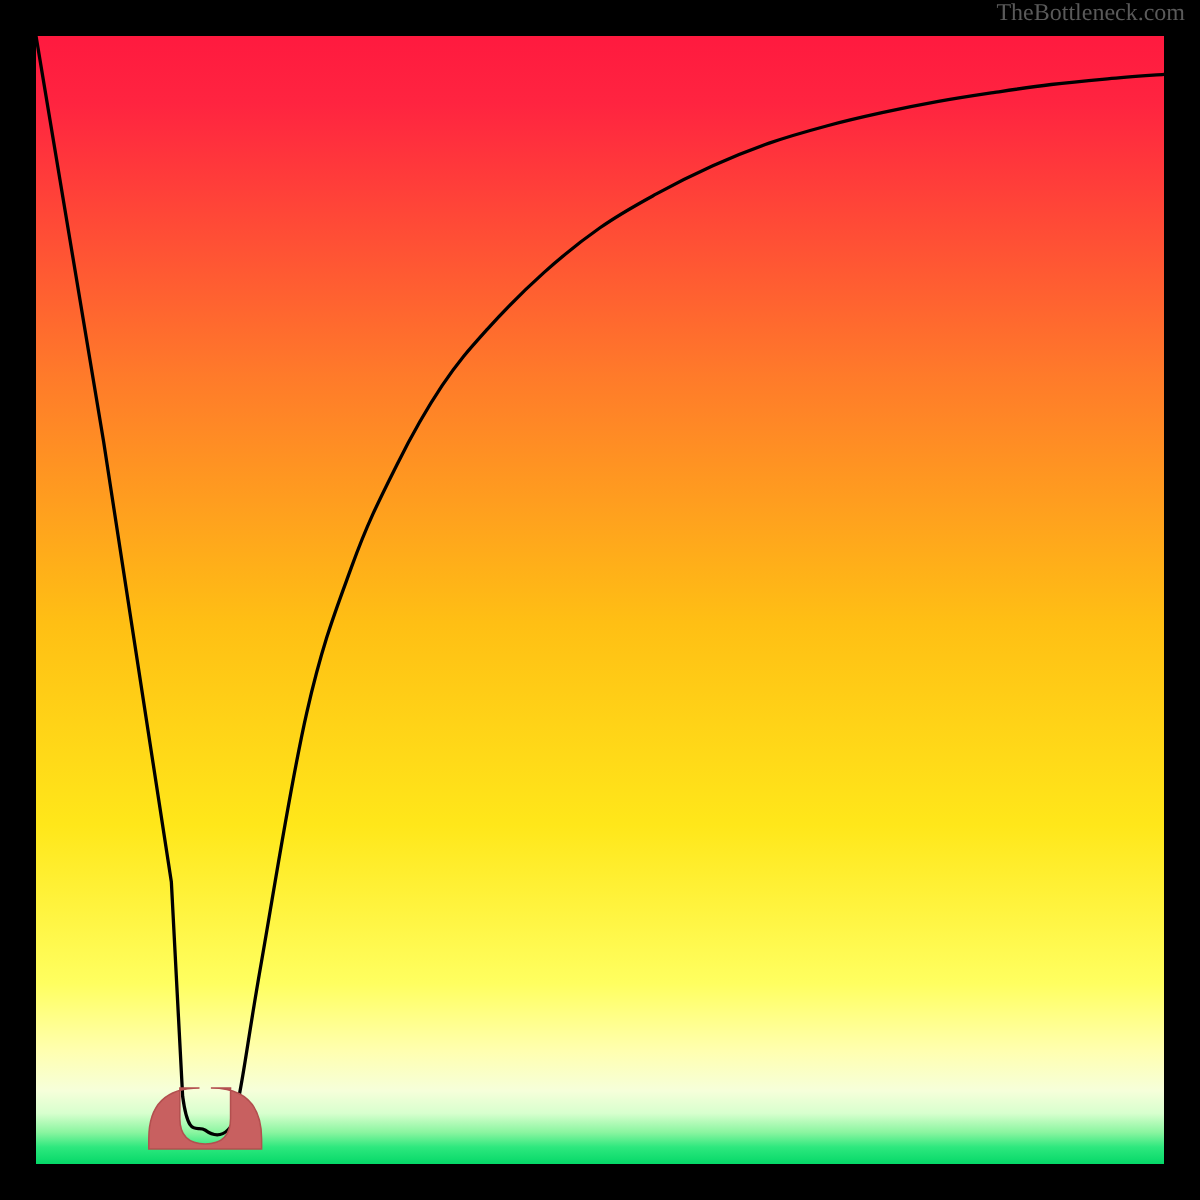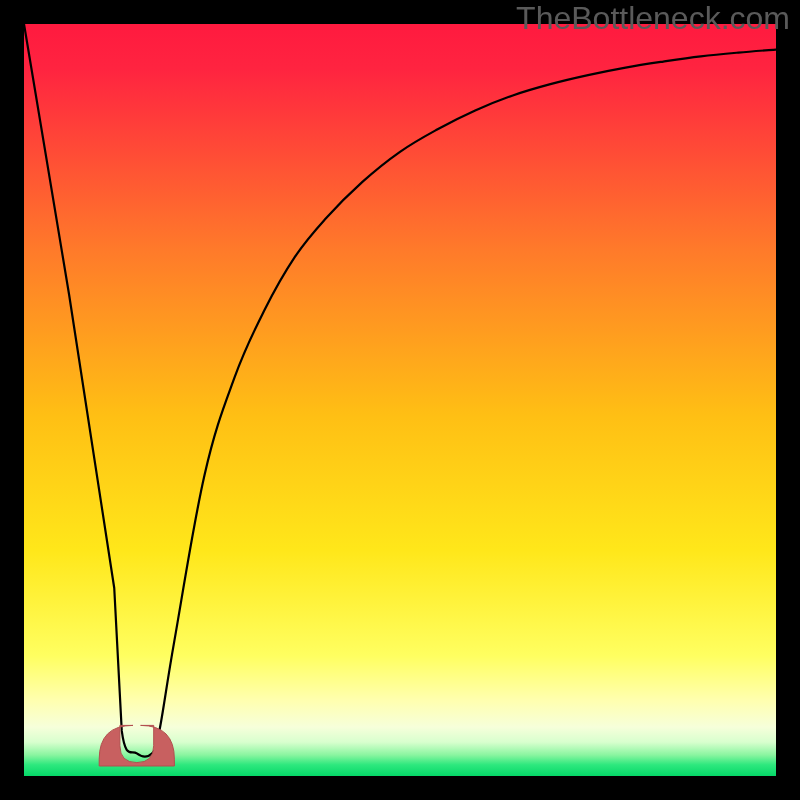--- a/index.html
+++ b/index.html
@@ -22,22 +22,22 @@
     position: absolute;
     left: 0;
     top: 0;
     width: 752px;
     height: 752px;
   }
   .watermark {
     position: absolute;
     top: 0px;
     right: 10px;
-    font-family: Liberation Sans, sans-serif;
-    font-size: 32px;
+    font-family: Liberation Serif, serif;
+    font-size: 16px;
     font-weight: 500;
     color: #5a5a5a;
     letter-spacing: 0px;
   }
 </style>
 </head>
 <body>
 
 <div class="frame">
   <svg class="plot" viewBox="0 0 752 752" preserveAspectRatio="none">

